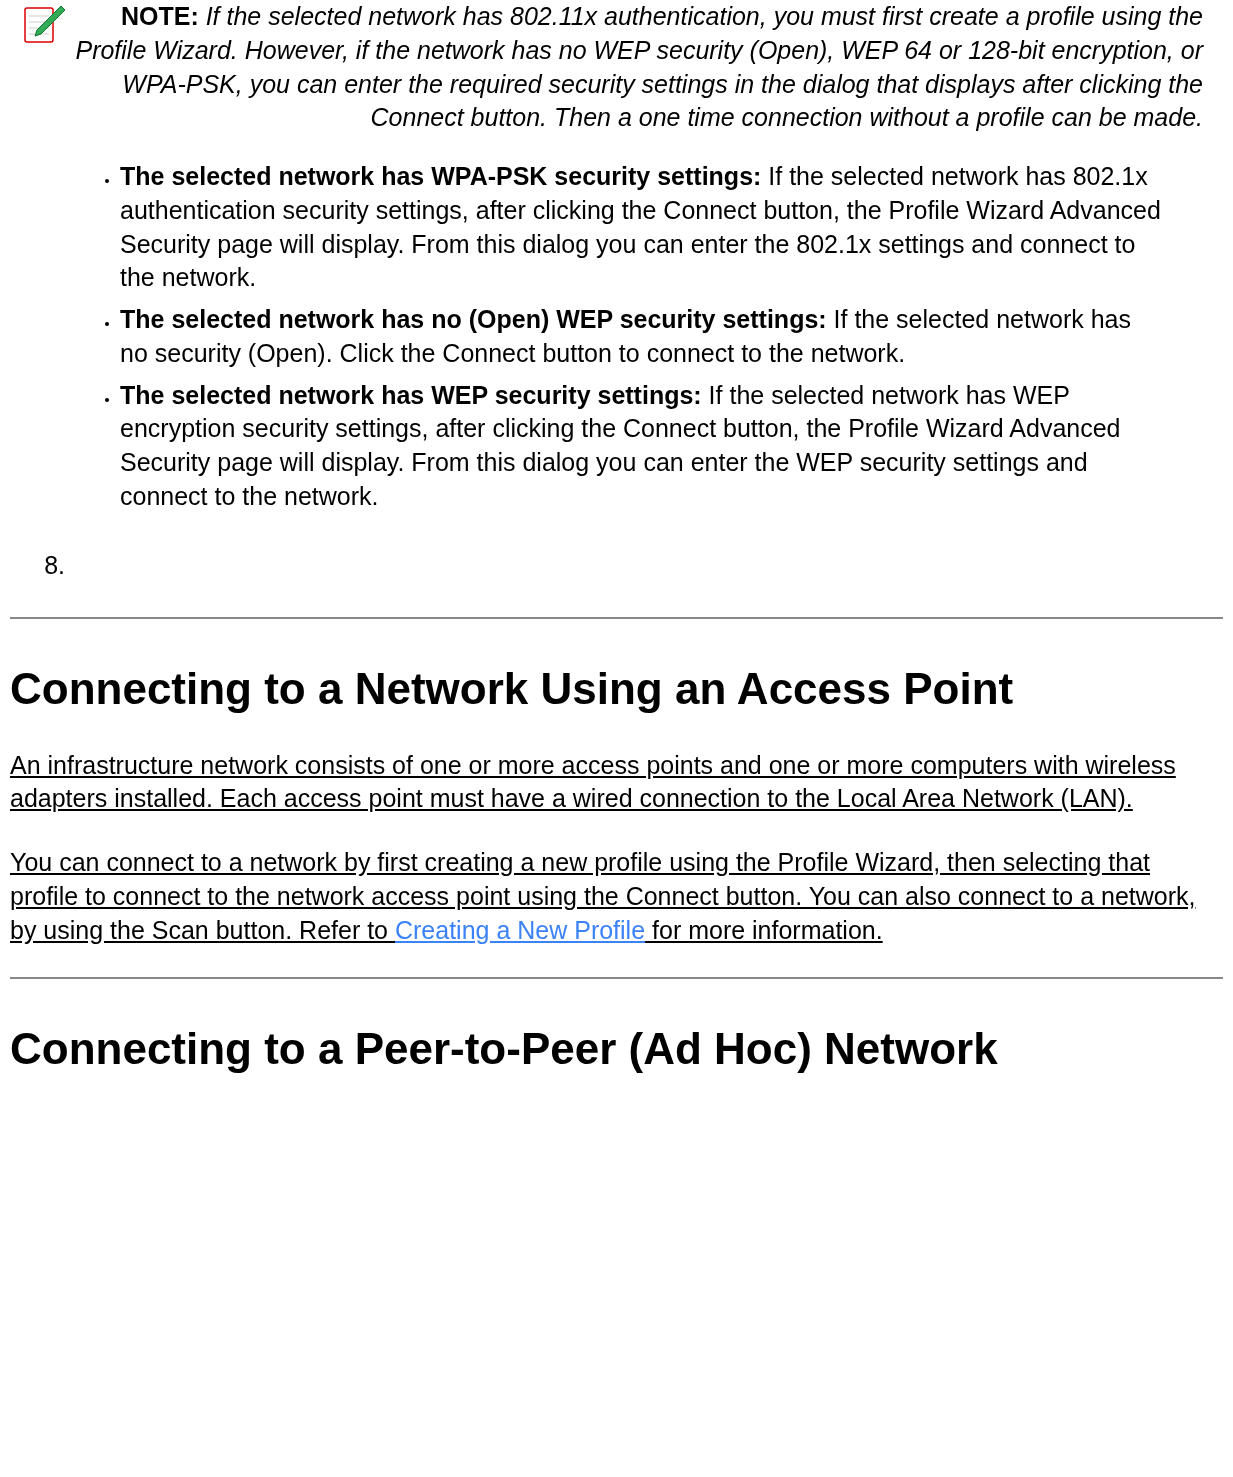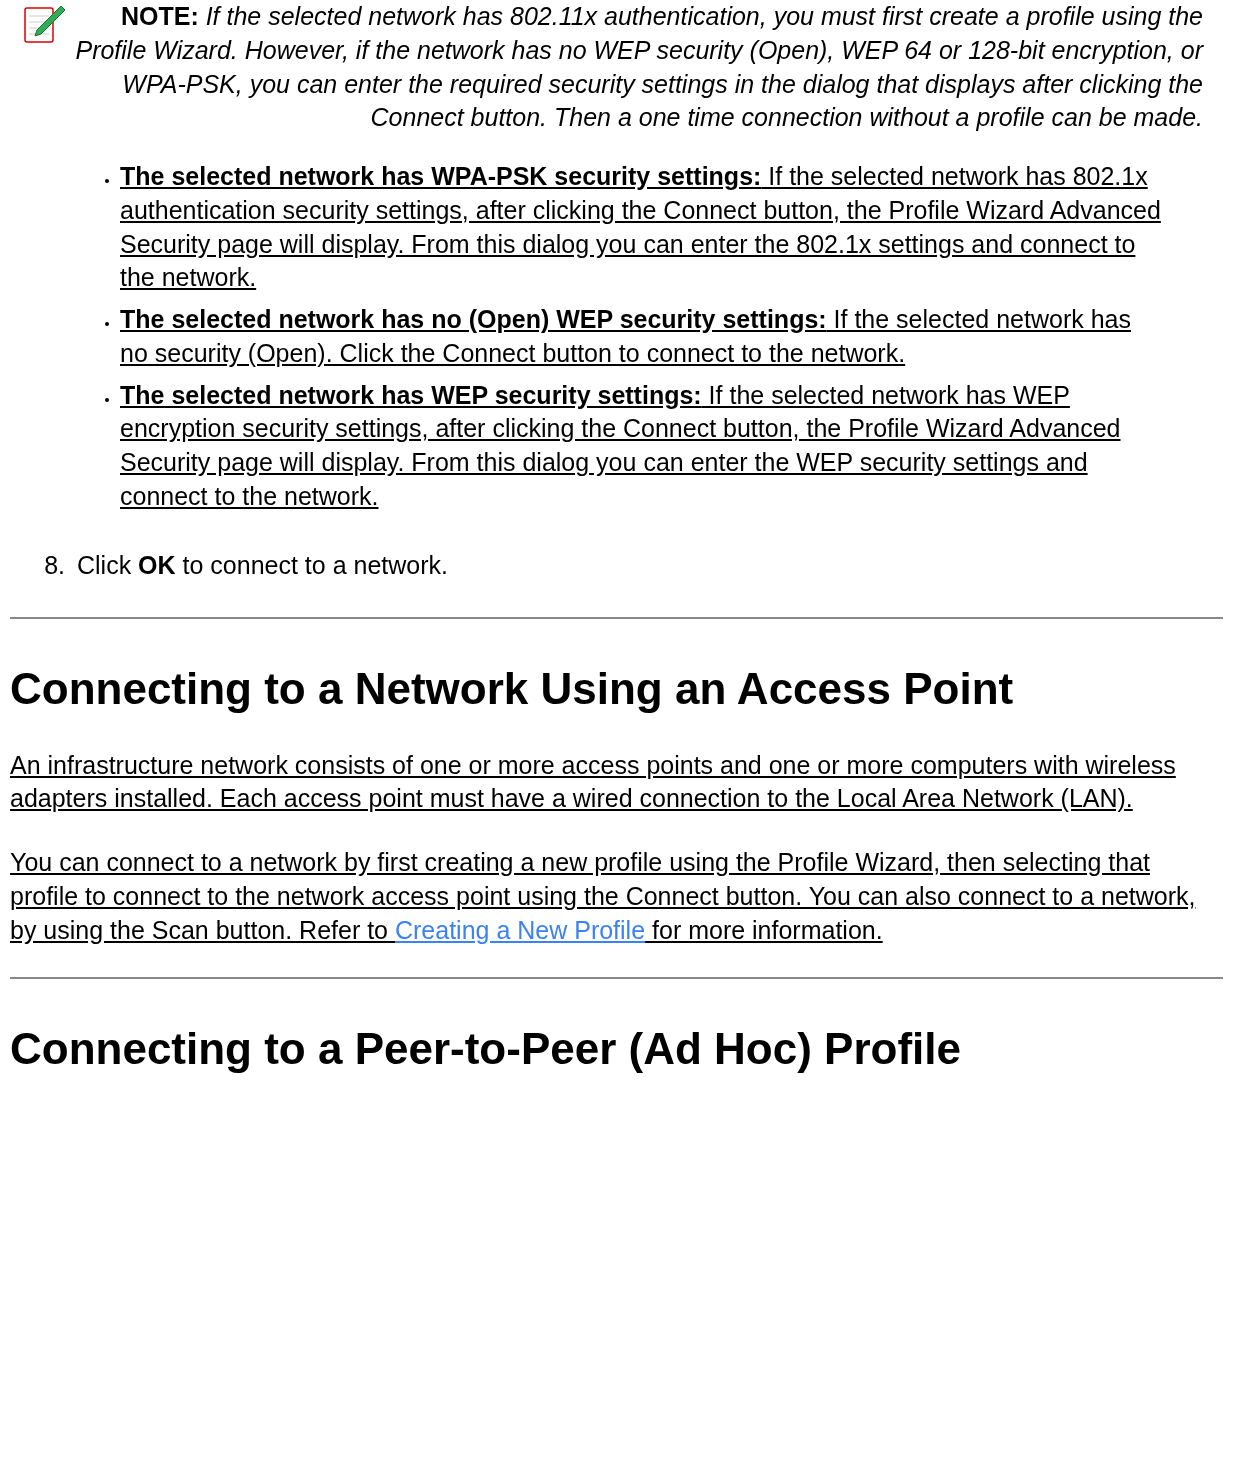--- a/index.html
+++ b/index.html
@@ -25,21 +25,20 @@
     .note-text {
       flex: 1 1 auto;
       margin-left: 10px;
     }
     .note-label { font-weight: bold; }
     .note-body { font-style: italic; }
     .sub-list {
       margin: 25px 30px 0 120px;
       padding: 0;
       list-style-type: disc;
-      text-decoration: underline;
     }
     .sub-list li {
       margin-bottom: 8px;
       padding-right: 40px;
     }
     .sub-list li::marker { font-size: 14px; }
     .bold { font-weight: bold; }
     .ordered-row {
       display: flex;
       align-items: baseline;
@@ -97,30 +96,27 @@
   <li>
     <span class="bold">The selected network has no (Open) WEP security settings:</span><span>  If the selected network has no security (Open). Click the Connect button to connect to the network.</span>
   </li>
   <li>
     <span class="bold">The selected network has WEP security settings:</span><span> If the selected network has WEP encryption security settings, after clicking the Connect button, the Profile Wizard Advanced Security page will display. From this dialog you can enter the WEP security settings and connect to the network.</span>
   </li>
 </ul>
 
 <div class="ordered-row">
   <div class="ordered-number">8.</div>
-  <div>
-    <span>Click </span><span class="bold">OK</span><span> to connect to a network.</span>
-  </div>
 </div>
 
 <hr>
 
 <h2>Connecting to a Network Using an Access Point</h2>
 
 <div class="para">An infrastructure network consists of one or more access points and one or more computers with wireless adapters installed. Each access point must have a wired connection to the Local Area Network (LAN).</div>
 
 <div class="para">
   <span>You can connect to a network by first creating a new profile using the Profile Wizard, then selecting that profile to connect to the network access point using the Connect button. You can also connect to a network, by using the Scan button. Refer to </span><a href="#" class="link">Creating a New Profile</a><span> for more information.</span>
 </div>
 
 <hr>
 
-<h2>Connecting to a Peer-to-Peer (Ad Hoc) Profile</h2>
+<h2>Connecting to a Peer-to-Peer (Ad Hoc) Network</h2>
 
 </body></html>

